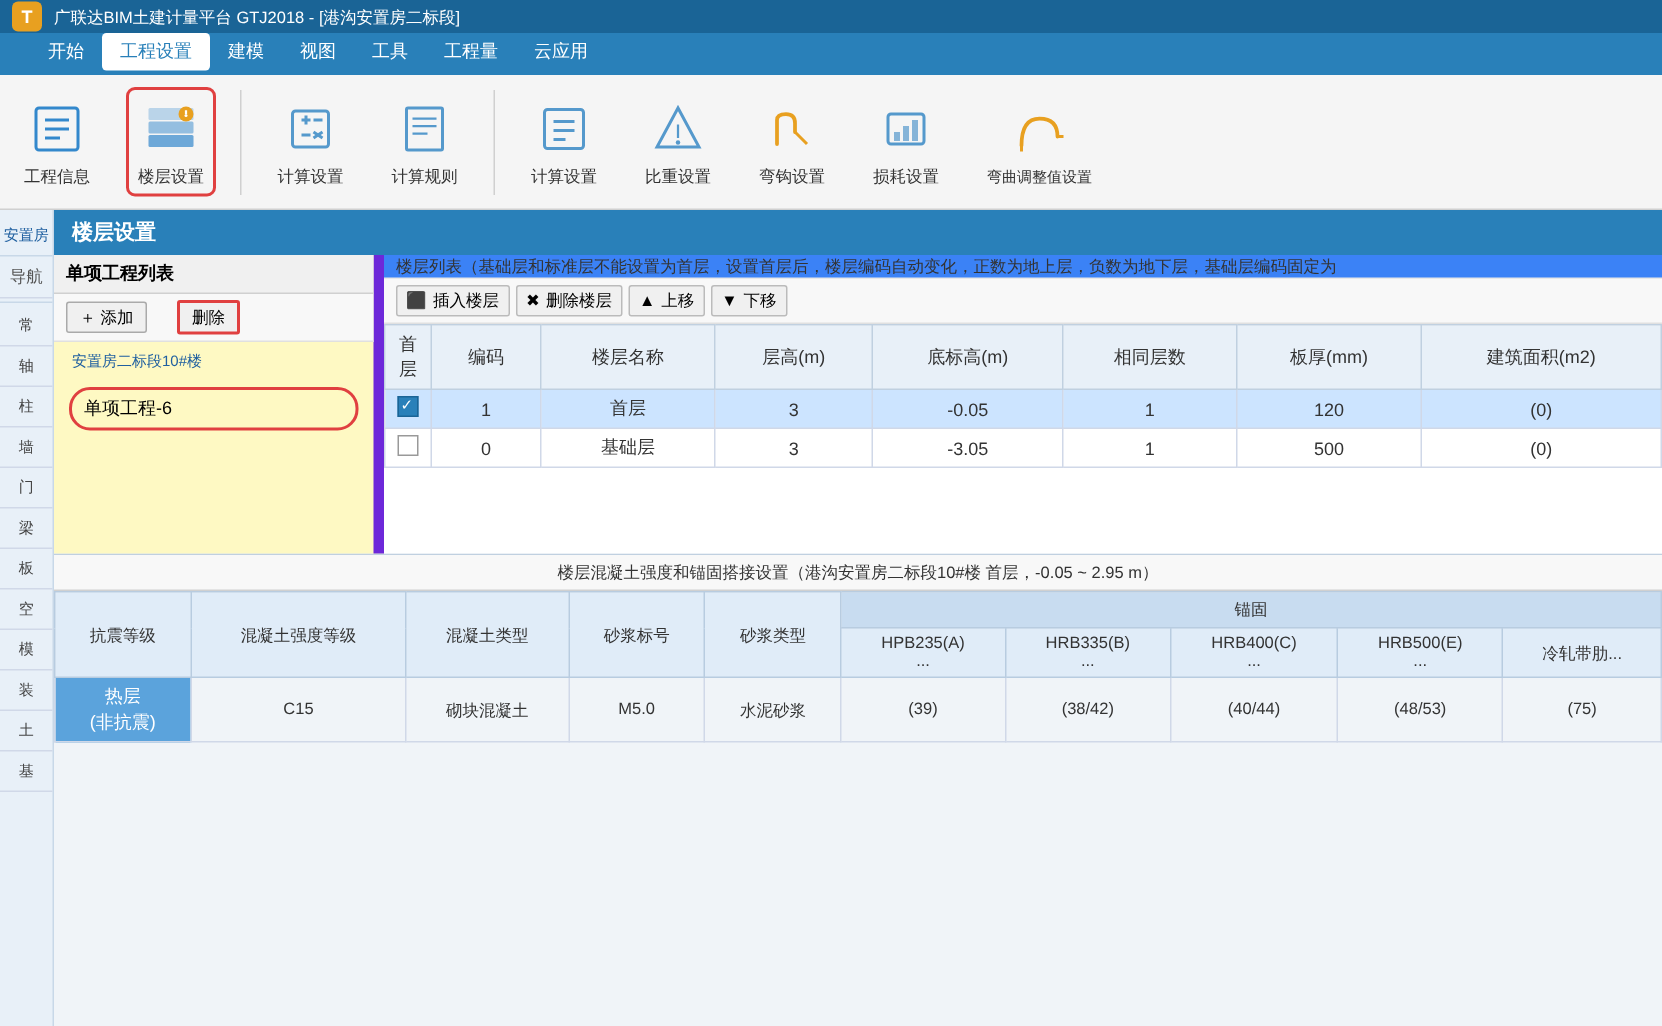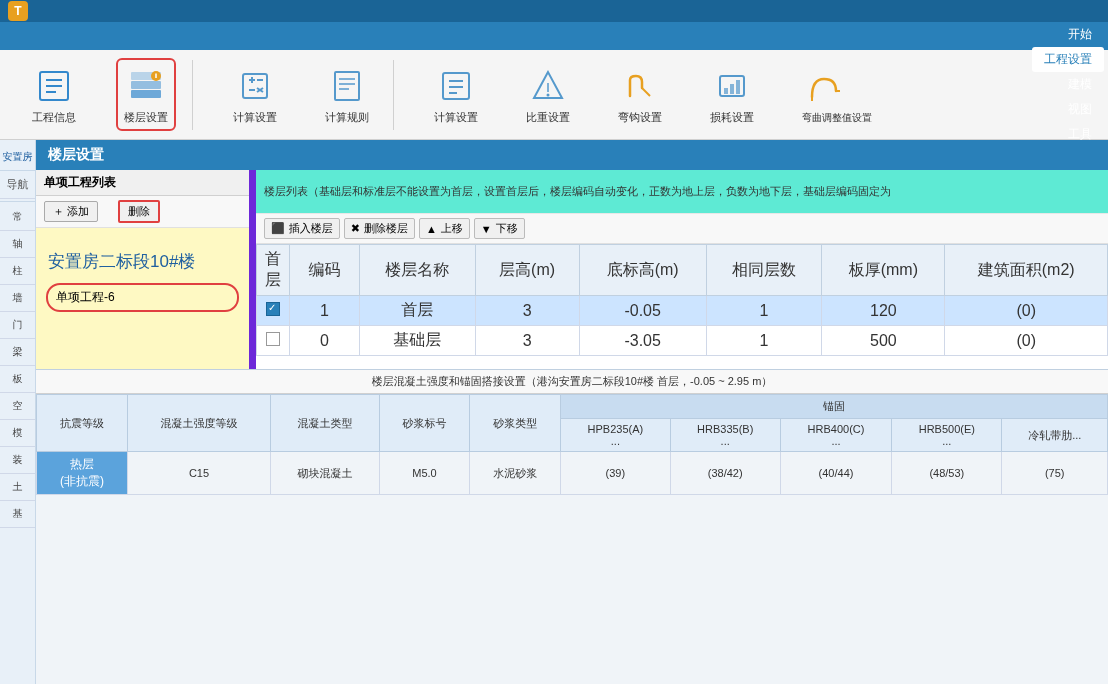--- a/index.html
+++ b/index.html
@@ -22,23 +22,22 @@
       display: flex; align-items: center; justify-content: center;
       color: white; font-weight: bold; font-size: 12px;
       margin-right: 8px;
     }
 
     
     .menu-bar {
       background: #2980b9;
       height: 28px;
       display: flex;
-      align-items: flex-end;
-      padding: 0 4px;
-      flex-direction: column;
+      align-items: flex-start;
+      padding: 0 20px;
     }
     .menu-item {
       color: white;
       padding: 4px 12px;
       cursor: pointer;
       font-size: 12px;
       border-radius: 3px;
     }
     .menu-item.active {
       background: white;
@@ -51,26 +50,25 @@
       border-bottom: 1px solid #d0d0d0;
       height: 90px;
       display: flex;
       align-items: center;
       padding: 0 8px;
       gap: 16px;
     }
     .toolbar-item {
       display: flex;
       flex-direction: column;
-      align-items: flex-start;
+      align-items: center;
       cursor: pointer;
       padding: 4px 8px;
       border-radius: 4px;
       min-width: 52px;
-      margin-left: 16px;
     }
     .toolbar-item .icon-box {
       width: 44px; height: 44px;
       display: flex; align-items: center; justify-content: center;
       font-size: 28px;
     }
     .toolbar-item .label {
       font-size: 11px;
       color: #333;
       text-align: center;
@@ -163,52 +161,51 @@
     .btn-small {
       padding: 2px 8px;
       font-size: 11px;
       border: 1px solid #aaa;
       background: #f0f0f0;
       cursor: pointer;
       border-radius: 2px;
     }
     .project-item {
       padding: 6px 12px;
-      font-size: 17px;
+      font-size: 10px;
       cursor: pointer;
       color: #2060a0;
-      margin-top: 16px;
     }
 
     
     .layer-table-section {
       flex: 1;
       display: flex;
       flex-direction: column;
       background: white;
     }
     .layer-table-toolbar {
       display: flex;
       align-items: center;
       padding: 4px 8px;
       gap: 4px;
       background: #f8f8f8;
       border-bottom: 1px solid #e0e0e0;
     }
     .layer-table-info {
-      padding: 14px 8px;
-      font-size: 11px;
-      color: #333;
-      background: #5eead4;
+      padding: 0 8px;
+      font-size: 11px;
+      color: #333;
+      background: #3b82f6;
       border-bottom: 1px solid #e8e8e8;
     }
     .data-table {
       width: 100%;
       border-collapse: collapse;
-      font-size: 16px;
+      font-size: 12px;
     }
     .data-table th {
       background: #e8f0f8;
       border: 1px solid #c0d0e0;
       padding: 4px 8px;
       text-align: center;
       font-weight: normal;
       color: #333;
     }
     .data-table td {
@@ -302,20 +299,21 @@
       font-size: 11px;
     }
   </style>
 </head>
 <body>
 
 <div class="title-bar">
   <div class="title-bar-logo">
     <span>T</span>
   </div>
+  <span>广联达BIM土建计量平台 GTJ2018 - [港沟安置房二标段]</span>
 </div>
 
 <div class="menu-bar">
   <div id="menu-kaishi" class="menu-item">开始</div>
   <div id="menu-gongcheng" class="menu-item active">工程设置</div>
   <div class="menu-item">建模</div>
   <div class="menu-item">视图</div>
   <div class="menu-item">工具</div>
   <div class="menu-item">工程量</div>
   <div class="menu-item">云应用</div>

